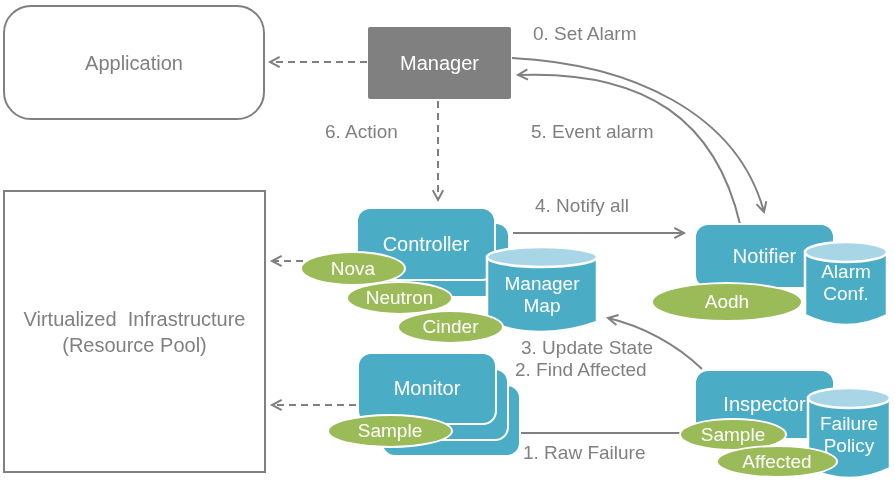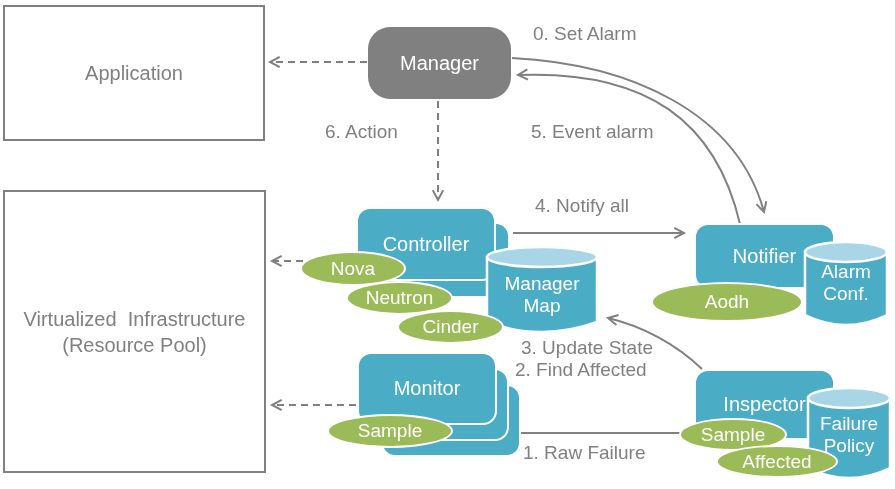--- a/index.html
+++ b/index.html
@@ -12,21 +12,21 @@
   #svg-top { z-index:2; }
 
   .outline-box {
     position:absolute; box-sizing:border-box; background:#ffffff;
     border:2px solid #808080; color:#808080; font-size:20px;
     display:flex; align-items:center; justify-content:center;
     text-align:center; z-index:1; white-space:pre-wrap; line-height:26px;
   }
   .gray-node {
     position:absolute; box-sizing:border-box; background:#808080;
-    border-radius:22px; color:#ffffff; font-size:20px;
+    border-radius:2px; color:#ffffff; font-size:20px;
     display:flex; align-items:center; justify-content:center; z-index:1;
   }
   .blue-node, .blue-shadow {
     position:absolute; box-sizing:border-box; background:#4BACC6;
     border:2.5px solid #ffffff; border-radius:14px; z-index:1;
   }
   .blue-node {
     color:#ffffff; font-size:20px;
     display:flex; align-items:center; justify-content:center;
   }
@@ -81,21 +81,21 @@
     <g>
       <path d="M303 261 H272" stroke-dasharray="7 5"></path>
       <path d="M281.7 255.8 L272 261 L281.7 266.2"></path>
     </g>
     <g>
       <path d="M356 405 H272" stroke-dasharray="7 5"></path>
       <path d="M281.7 399.8 L272 405 L281.7 410.2"></path>
     </g>
   </svg>
 
-  <div class="outline-box" style="left:3px; top:5px; width:262px; height:136px;">
+  <div class="outline-box" style="left:3px; top:5px; width:262px; height:115px;border-radius:28px;">
     <span>Application</span>
   </div>
 
   <div class="outline-box" style="left:3px; top:190px; width:263px; height:283px;">
     <span>Virtualized  Infrastructure
 (Resource Pool)</span>
   </div>
 
   <div class="gray-node" style="left:368px; top:27px; width:143px; height:72px;">
     <span>Manager</span>

